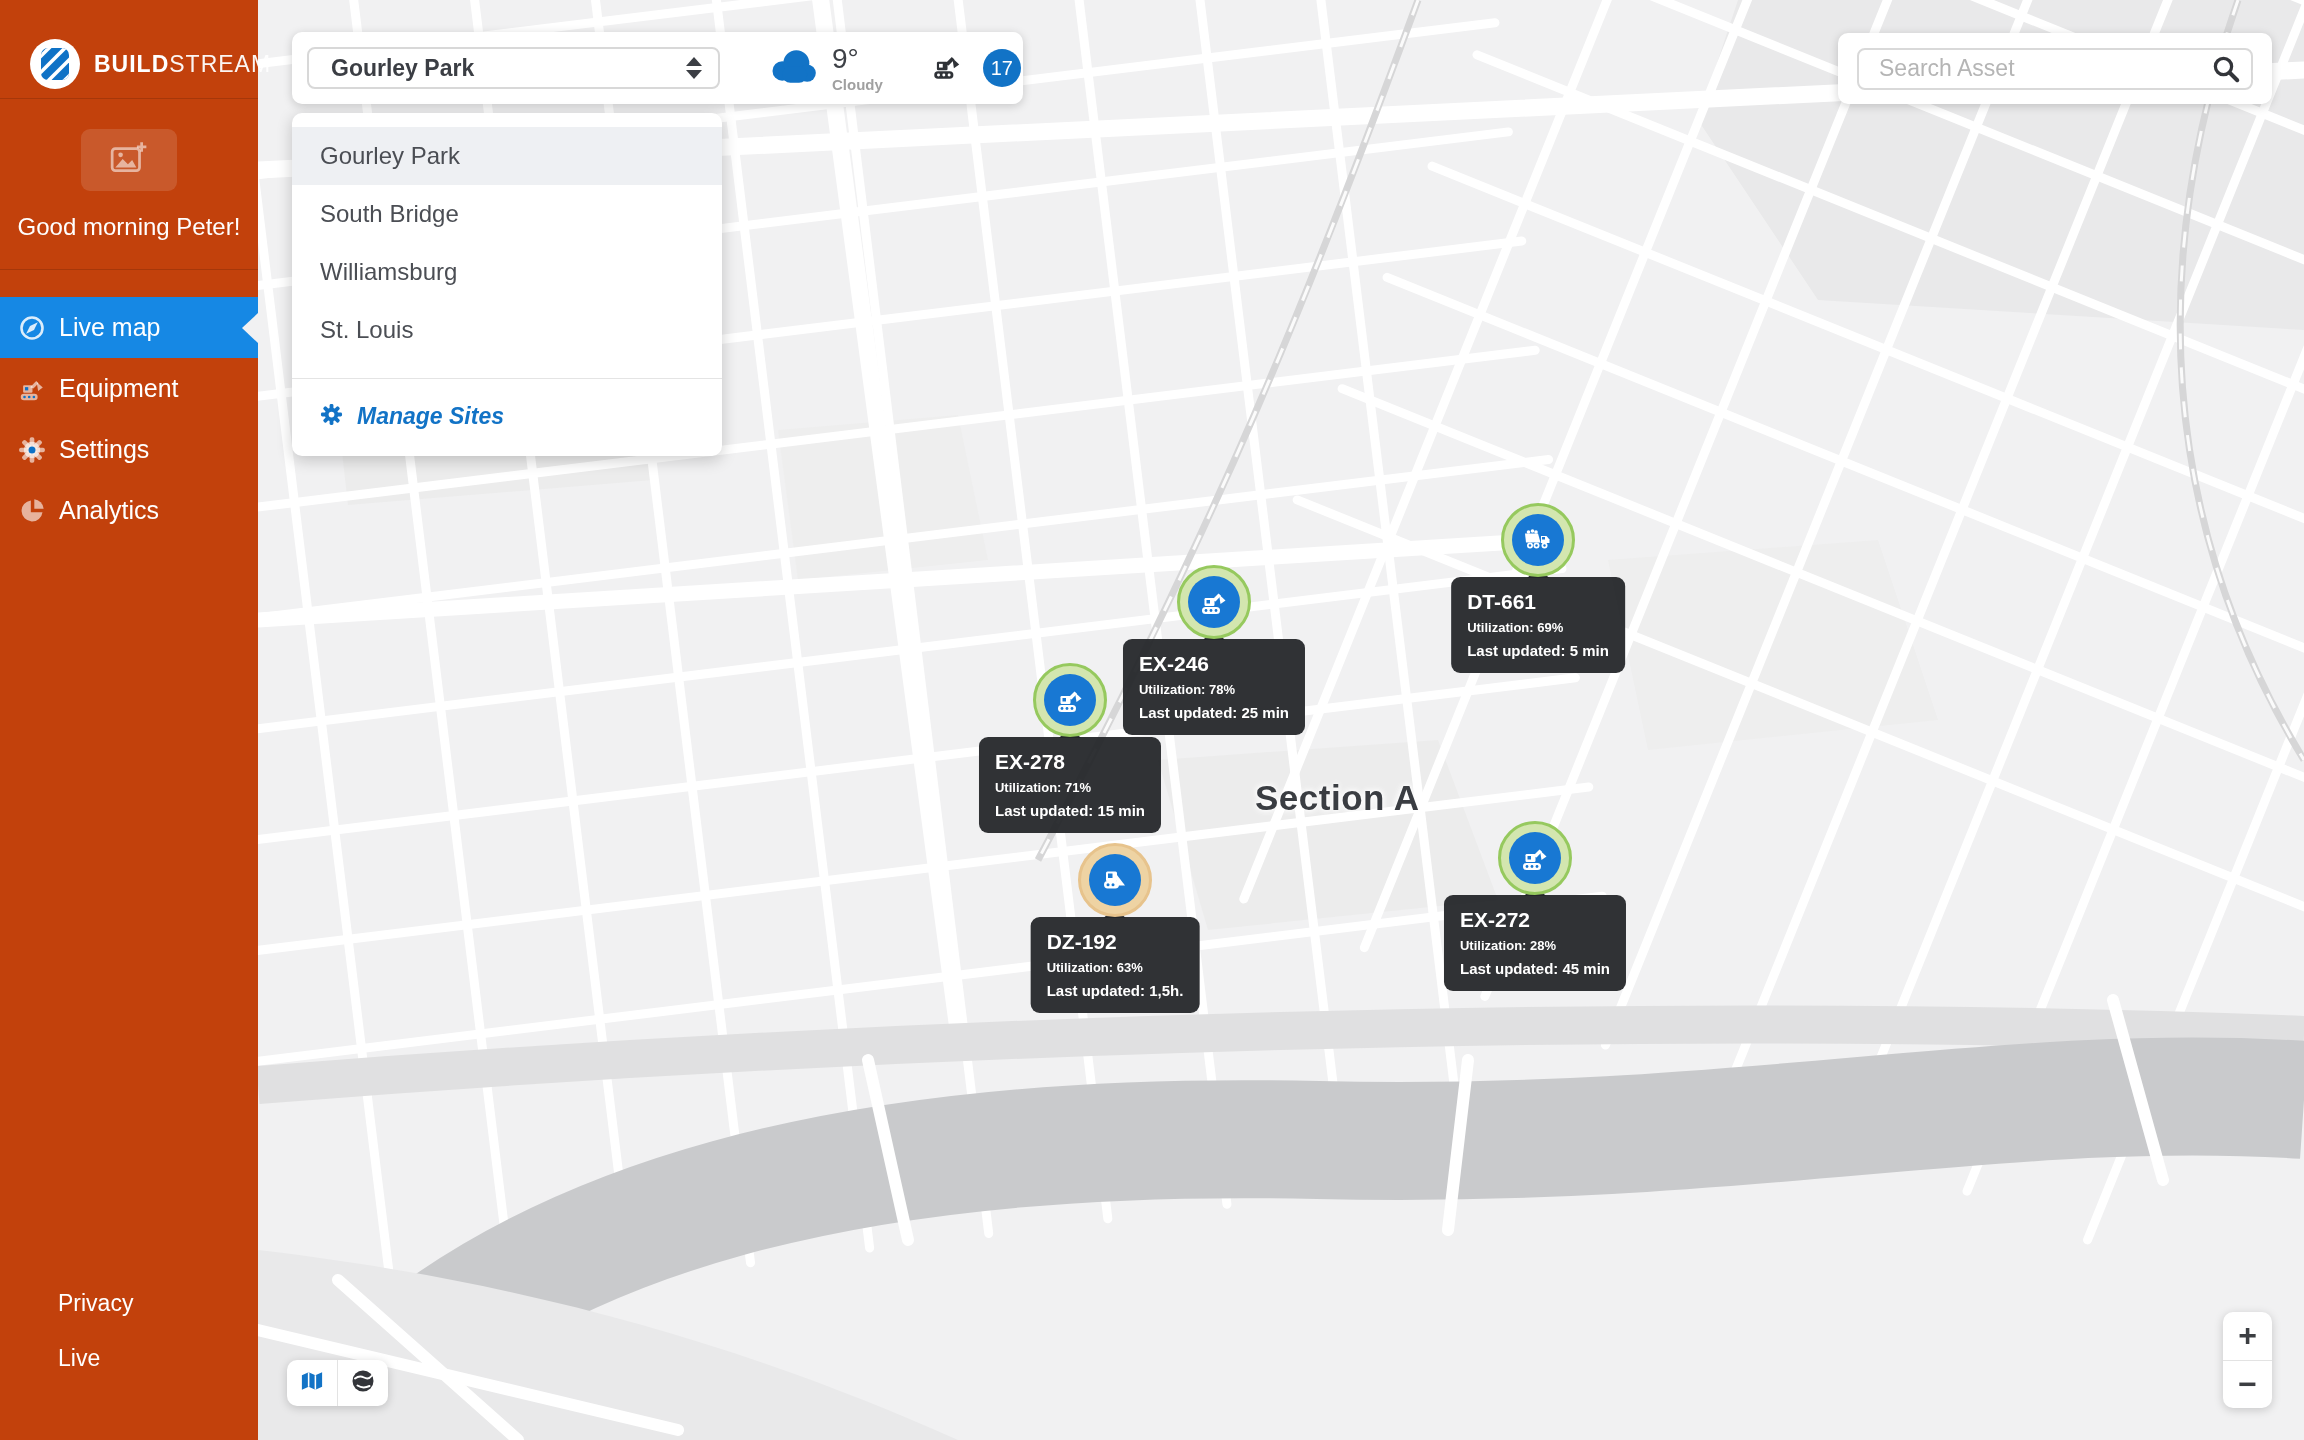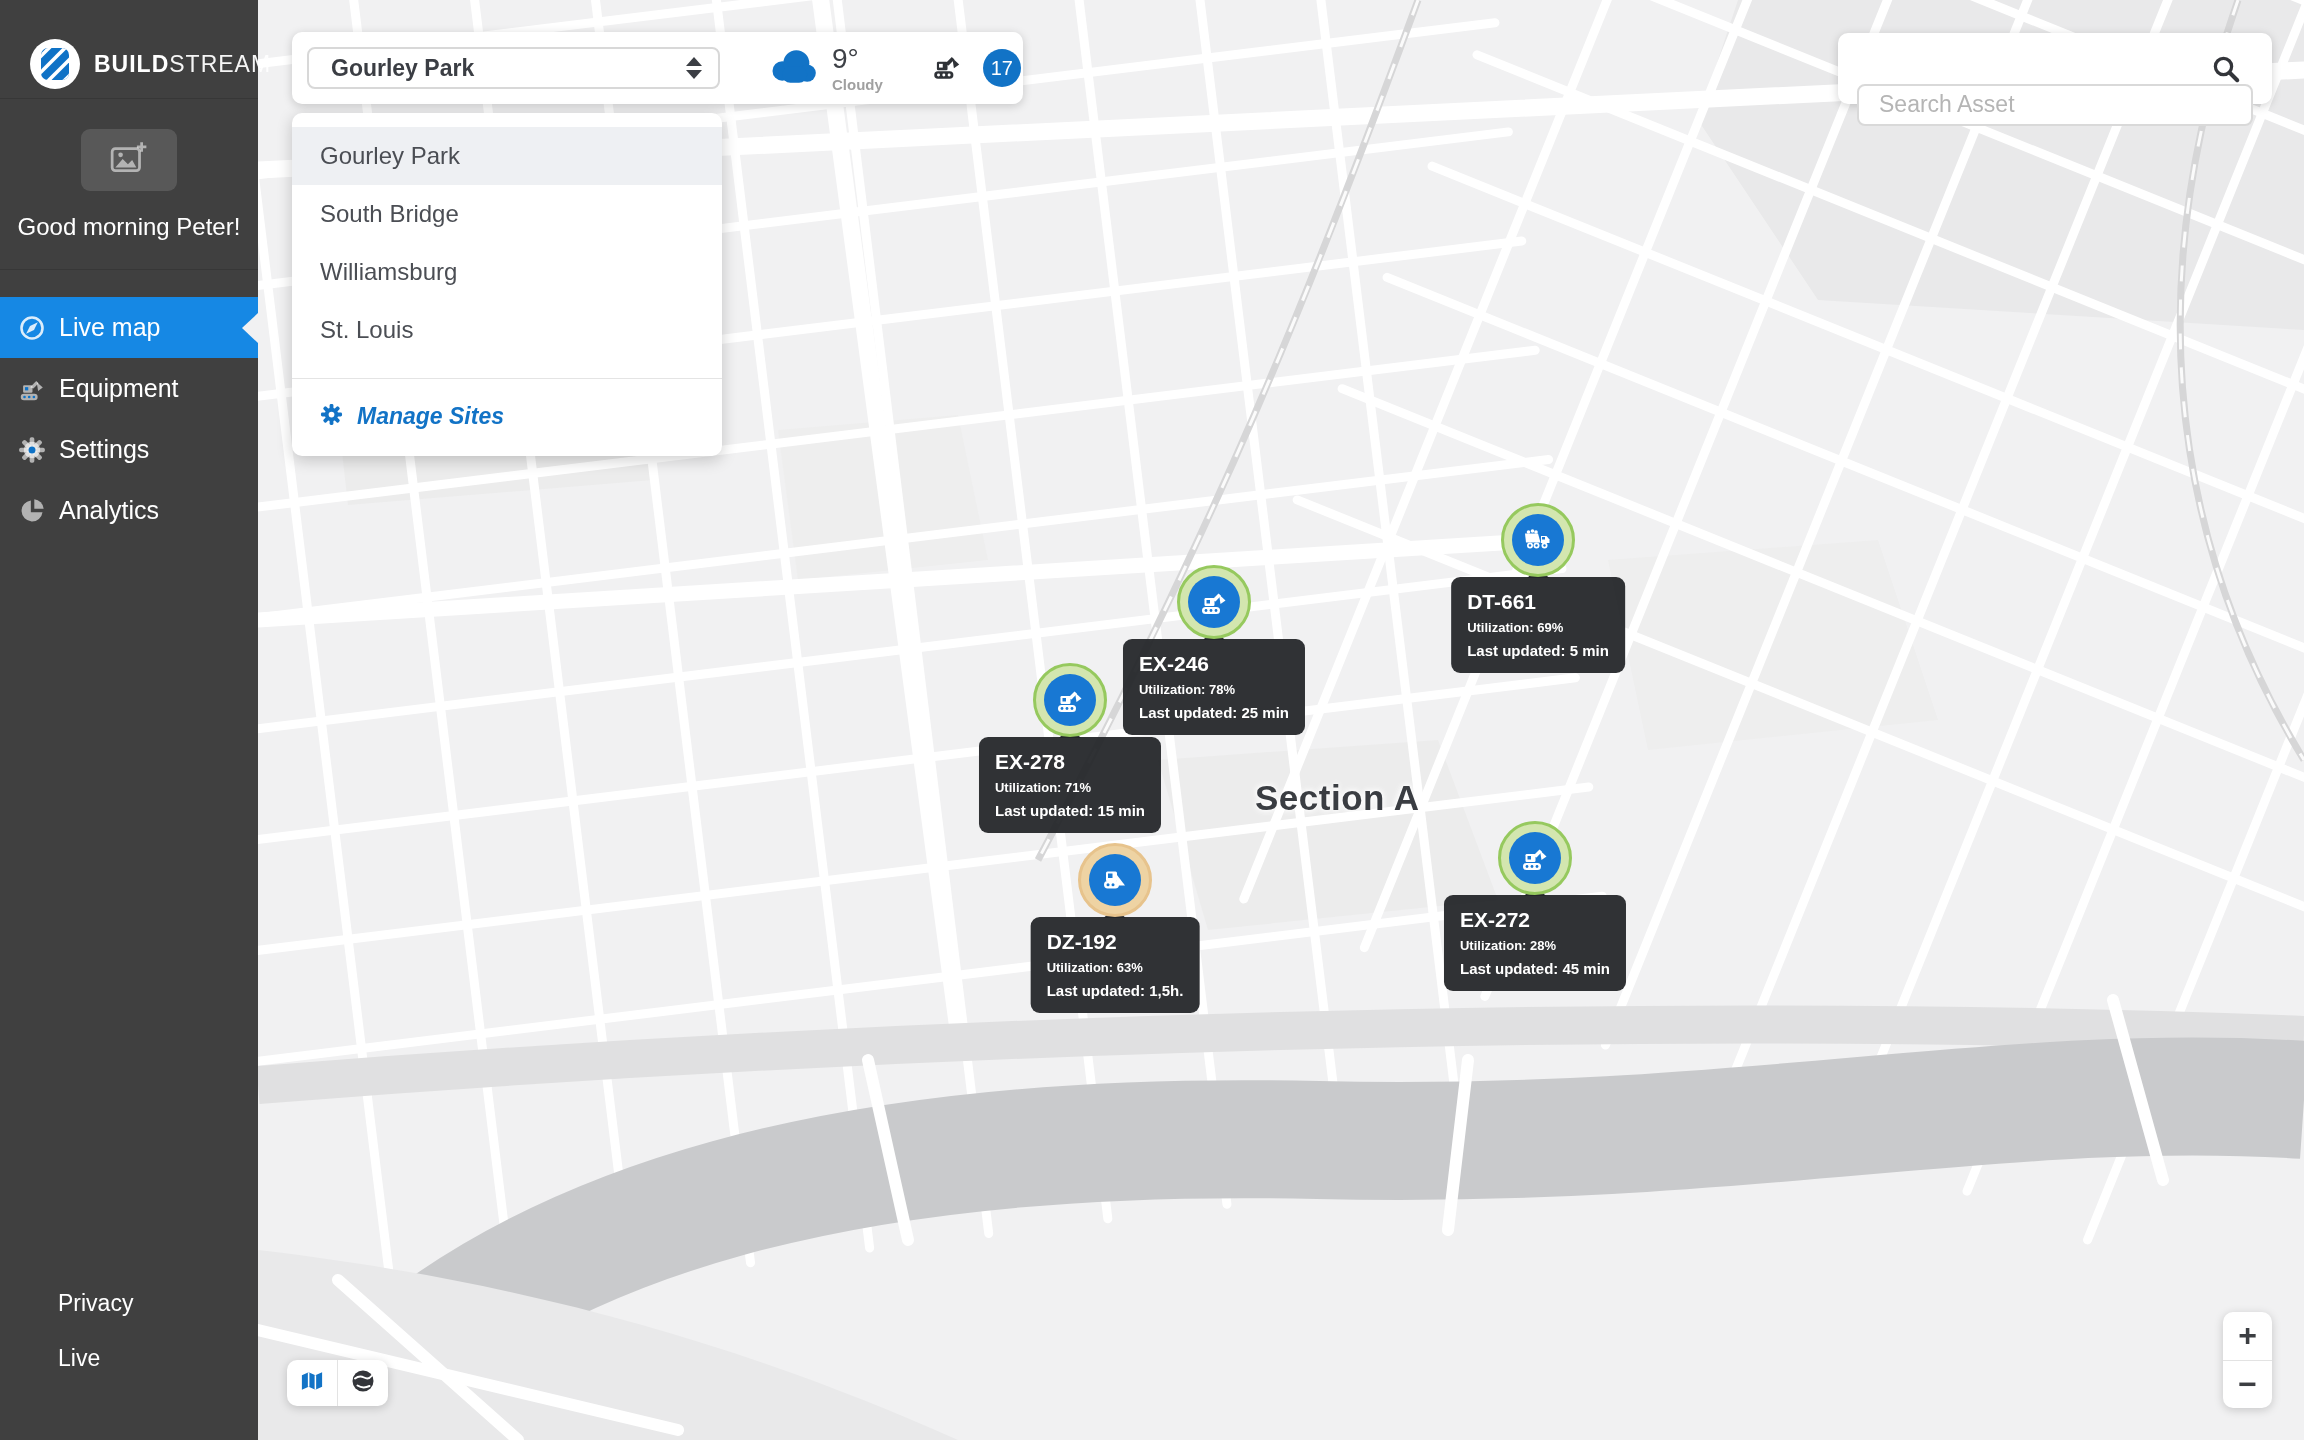--- a/index.html
+++ b/index.html
@@ -6,21 +6,21 @@
   html,body { width:2304px; height:1440px; overflow:hidden; }
   body { font-family:"Liberation Sans", sans-serif; }
   .stage { position:relative; width:2304px; height:1440px; overflow:hidden; background:#f1f1f2; }
 
   
   .map-area { position:absolute; left:258px; top:0; width:2046px; height:1440px; z-index:1; }
   .section-label { position:absolute; left:1255px; top:778px; z-index:5; font-size:35px; font-weight:700; color:#3a3d42;
     text-shadow:0 0 3px #fff,0 0 6px #fff,0 0 9px #fff; letter-spacing:.5px; }
 
   
-  .sidebar { position:absolute; left:0; top:0; width:258px; height:1440px; background:#404040; z-index:30; color:#fff; }
+  .sidebar { position:absolute; left:0; top:0; width:258px; height:1440px; background:#c2410c; z-index:30; color:#fff; }
   .brand { display:flex; align-items:center; gap:14px; padding:30px 0 0 30px; height:98px; }
   .brand-mark { width:50px; height:50px; border-radius:50%; background:#fff; display:flex; align-items:center; justify-content:center; flex:0 0 auto; }
   .brand-name { font-size:23px; letter-spacing:1px; color:#fff; white-space:nowrap; }
   .brand-name b { font-weight:700; }
   .brand-name span.light { font-weight:300; opacity:.95; }
   .sb-divider { height:1px; background:rgba(0,0,0,.14); }
   .greet-block { padding:30px 0 28px; text-align:center; }
   .photo-btn { width:96px; height:62px; margin:0 auto; border-radius:9px; background:rgba(255,255,255,.13); display:flex; align-items:center; justify-content:center; cursor:pointer; }
   .greeting { margin-top:22px; font-size:24px; color:#fff; }
   .nav { margin-top:27px; }
@@ -46,21 +46,21 @@
   .w-texts { display:flex; flex-direction:column; line-height:1; }
   .w-temp { font-size:28px; color:#3e4147; }
   .w-cond { font-size:15px; font-weight:700; color:#a0a0a0; margin-top:4px; }
   .count-group { display:flex; align-items:center; margin-left:44px; gap:16px; }
   .count-badge { width:38px; height:38px; border-radius:50%; background:#1273c6; color:#fff; font-size:20px; font-weight:400;
     display:flex; align-items:center; justify-content:center;text-align:right; }
 
   .searchbar { left:1838px; top:33px; width:434px; height:71px; display:flex; align-items:center; justify-content:center; }
   .search-input-wrap { position:relative; width:396px; height:42px; }
   .search-input { width:100%; height:100%; border:2px solid #d9d9d9; border-radius:8px; font-size:23px; color:#3b3e44;
-    padding:0 52px 0 20px; outline:none; font-family:"Liberation Sans",sans-serif;margin-top:36px; }
+    padding:0 52px 0 20px; outline:none; font-family:"Liberation Sans",sans-serif; }
   .search-input::placeholder { color:#b5b5b5; }
   .search-icon-btn { position:absolute; right:12px; top:6px; cursor:pointer; }
 
   
   .dropdown { position:absolute; left:292px; top:113px; width:430px; border-radius:10px; background:#fff;
     box-shadow:0 4px 16px rgba(0,0,0,.2); z-index:25; padding-top:14px; }
   .dd-option { height:58px; display:flex; align-items:center; padding-left:28px; font-size:24px; color:#4b4e54; cursor:pointer; }
   .dd-option.selected { background:#eef0f3; }
   .dd-sep { height:1px; background:#e4e4e4; margin-top:19px; }
   .dd-manage { display:flex; align-items:center; gap:14px; padding:24px 0 26px 28px; cursor:pointer; }

